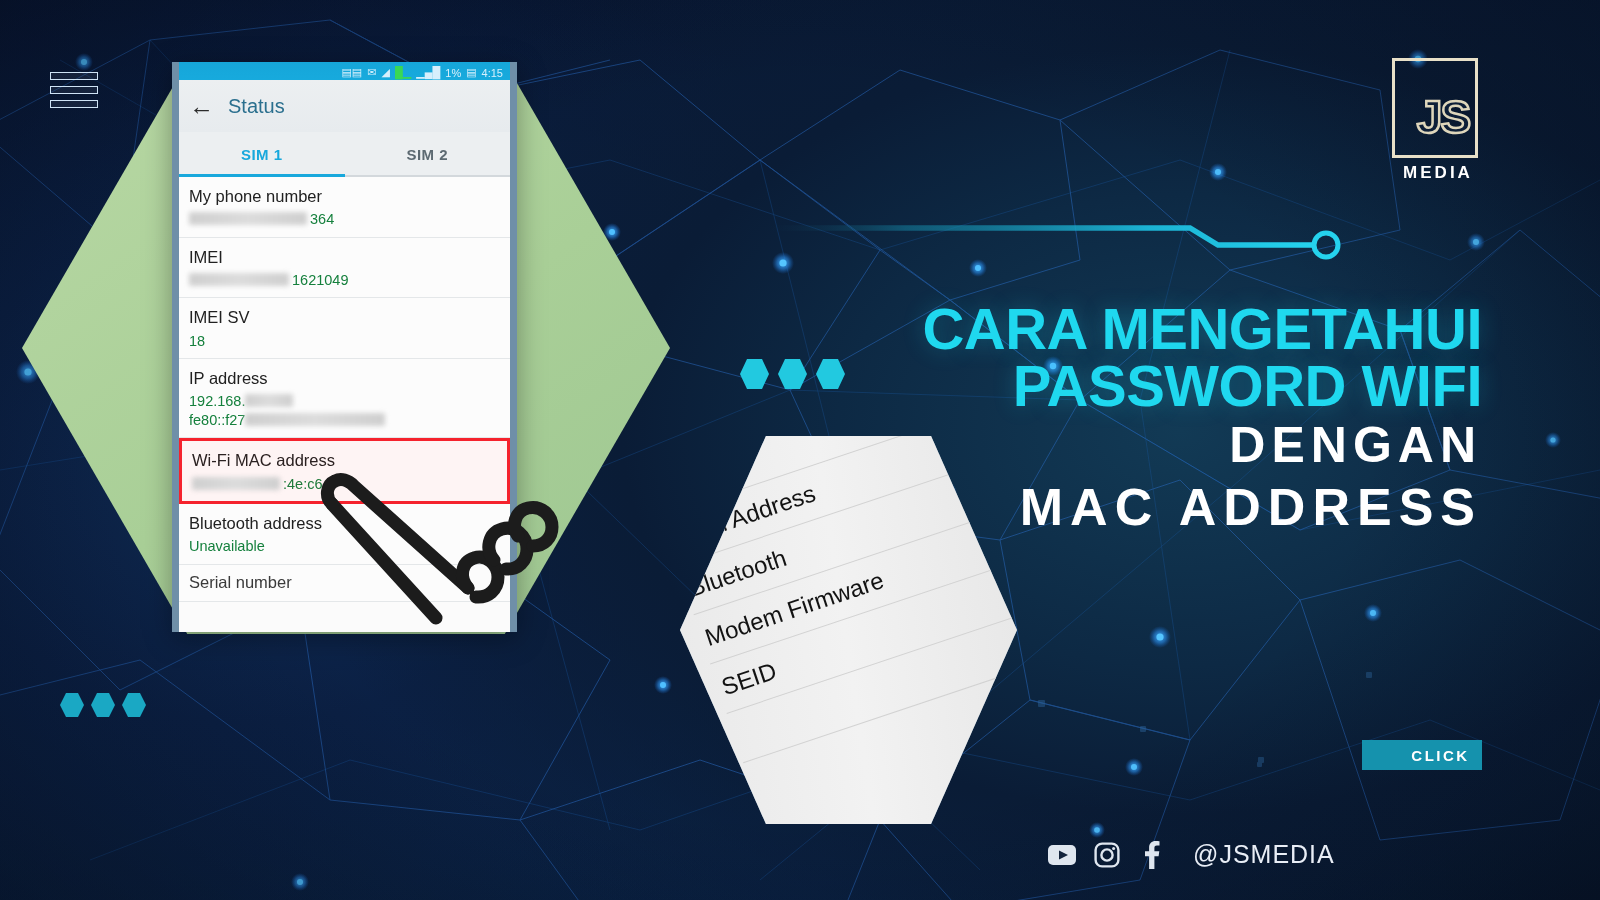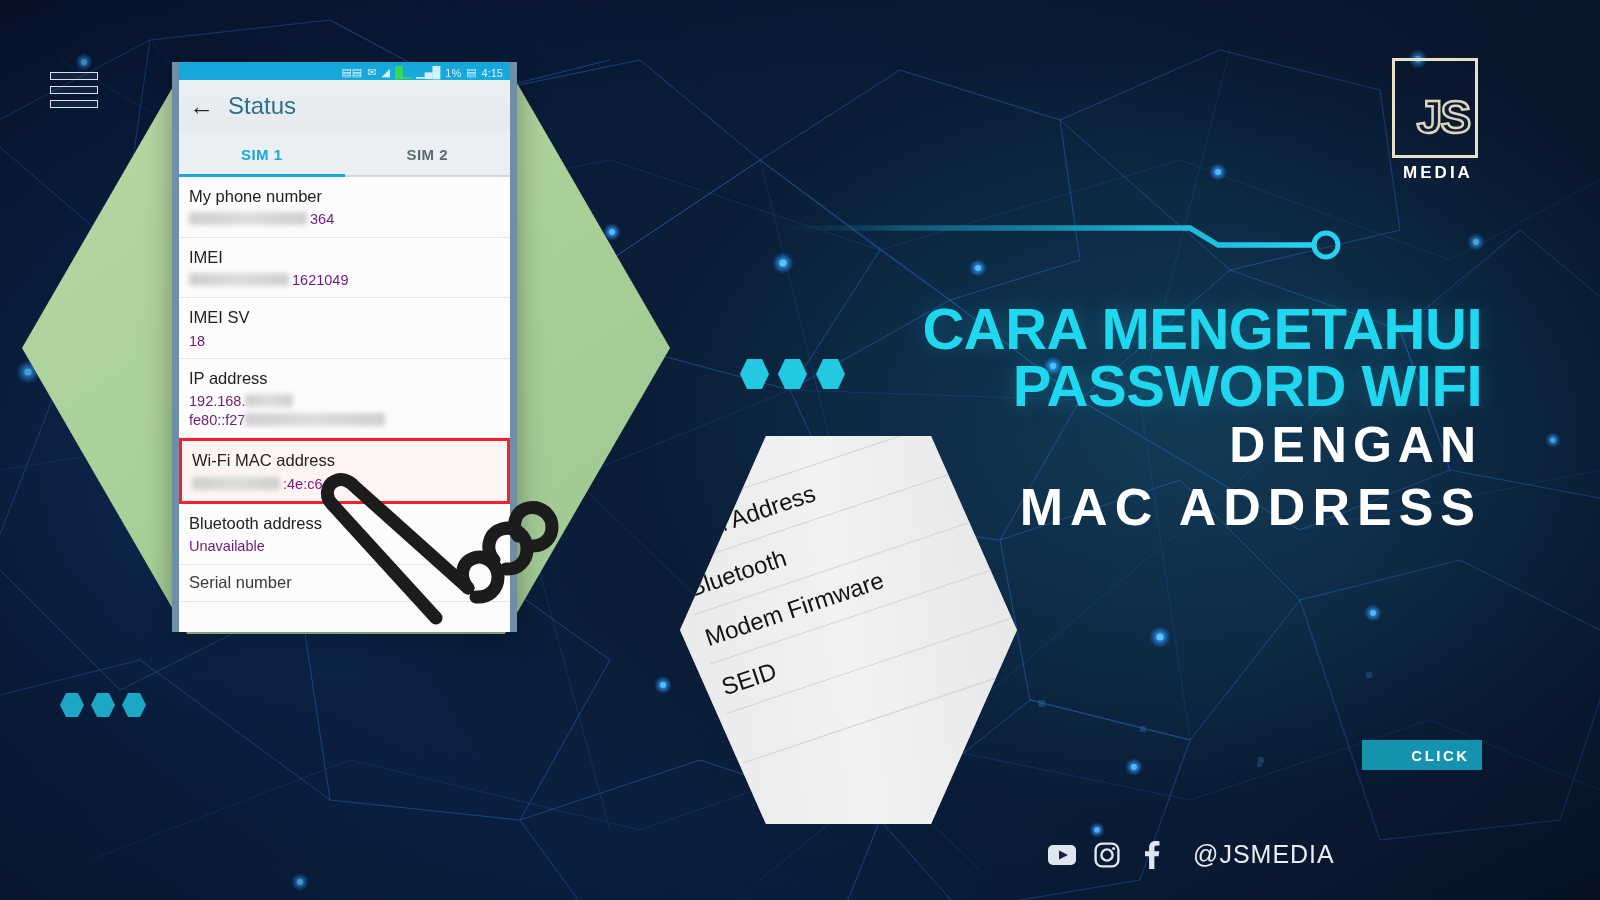--- a/index.html
+++ b/index.html
@@ -94,31 +94,31 @@
     height:18px; background:linear-gradient(180deg,#16a6d9 0%,#17aadd 100%);
     display:flex; align-items:flex-end; justify-content:flex-end; gap:5px;
     padding:0 7px 1px 0; color:#e7f6ff; font-size:11px; overflow:hidden;
   }
   .sb-ic{ display:inline-block; opacity:.92; }
   .appbar{
     height:52px; background:linear-gradient(180deg,#eceff1 0%,#e7ebee 100%);
     display:flex; align-items:center; padding-left:10px; gap:14px;
   }
   .appbar .arrow{ font-size:25px; color:#2b2b2b; line-height:1; }
-  .appbar .title{ font-size:24px; color:#2a6f8e; }
+  .appbar .title{ font-size:20px; color:#2a6f8e; }
   .tabs{ height:45px; background:#eceff1; display:flex; position:relative; }
   .tab{ flex:1; display:flex; align-items:center; justify-content:center;
         font-size:15px; font-weight:bold; color:#5d6a72; letter-spacing:.5px; }
   .tab.active{ color:#18a8dc; }
   .tab-underline{ position:absolute; left:0; bottom:0; width:50%; height:3px; background:#18a8dc; }
   .tab-track{ position:absolute; left:0; bottom:0; width:100%; height:2px; background:#d3d8dc; }
   .list1{ background:#fcfcfc; }
   .row1{ padding:9px 0 8px 10px; border-bottom:1px solid #e4e7e9; position:relative; }
   .row1 .lbl{ font-size:16.5px; color:#212121; line-height:1.3; }
-  .row1 .val{ font-size:14.5px; color:#701a75; margin-top:3px; line-height:1.25; }
+  .row1 .val{ font-size:14.5px; color:#15803d; margin-top:3px; line-height:1.25; }
   .blur-chip{
     display:inline-block; height:13px; border-radius:2px; vertical-align:-1px;
     background:linear-gradient(90deg,#cfcfcf,#dcdcdc,#cfcfcf); filter:blur(2.6px);
     margin-right:3px;
   }
   .row1.highlight{ border:3px solid #f5222d; background:#fff; margin-right:0; }
   .row1.highlight .hl-tint{ position:absolute; inset:0; background:rgba(245,34,45,.05); pointer-events:none; }
   .clipped-row{ padding-top:7px; }
   .clipped-row .lbl{ color:#3a3a3a; }
 

